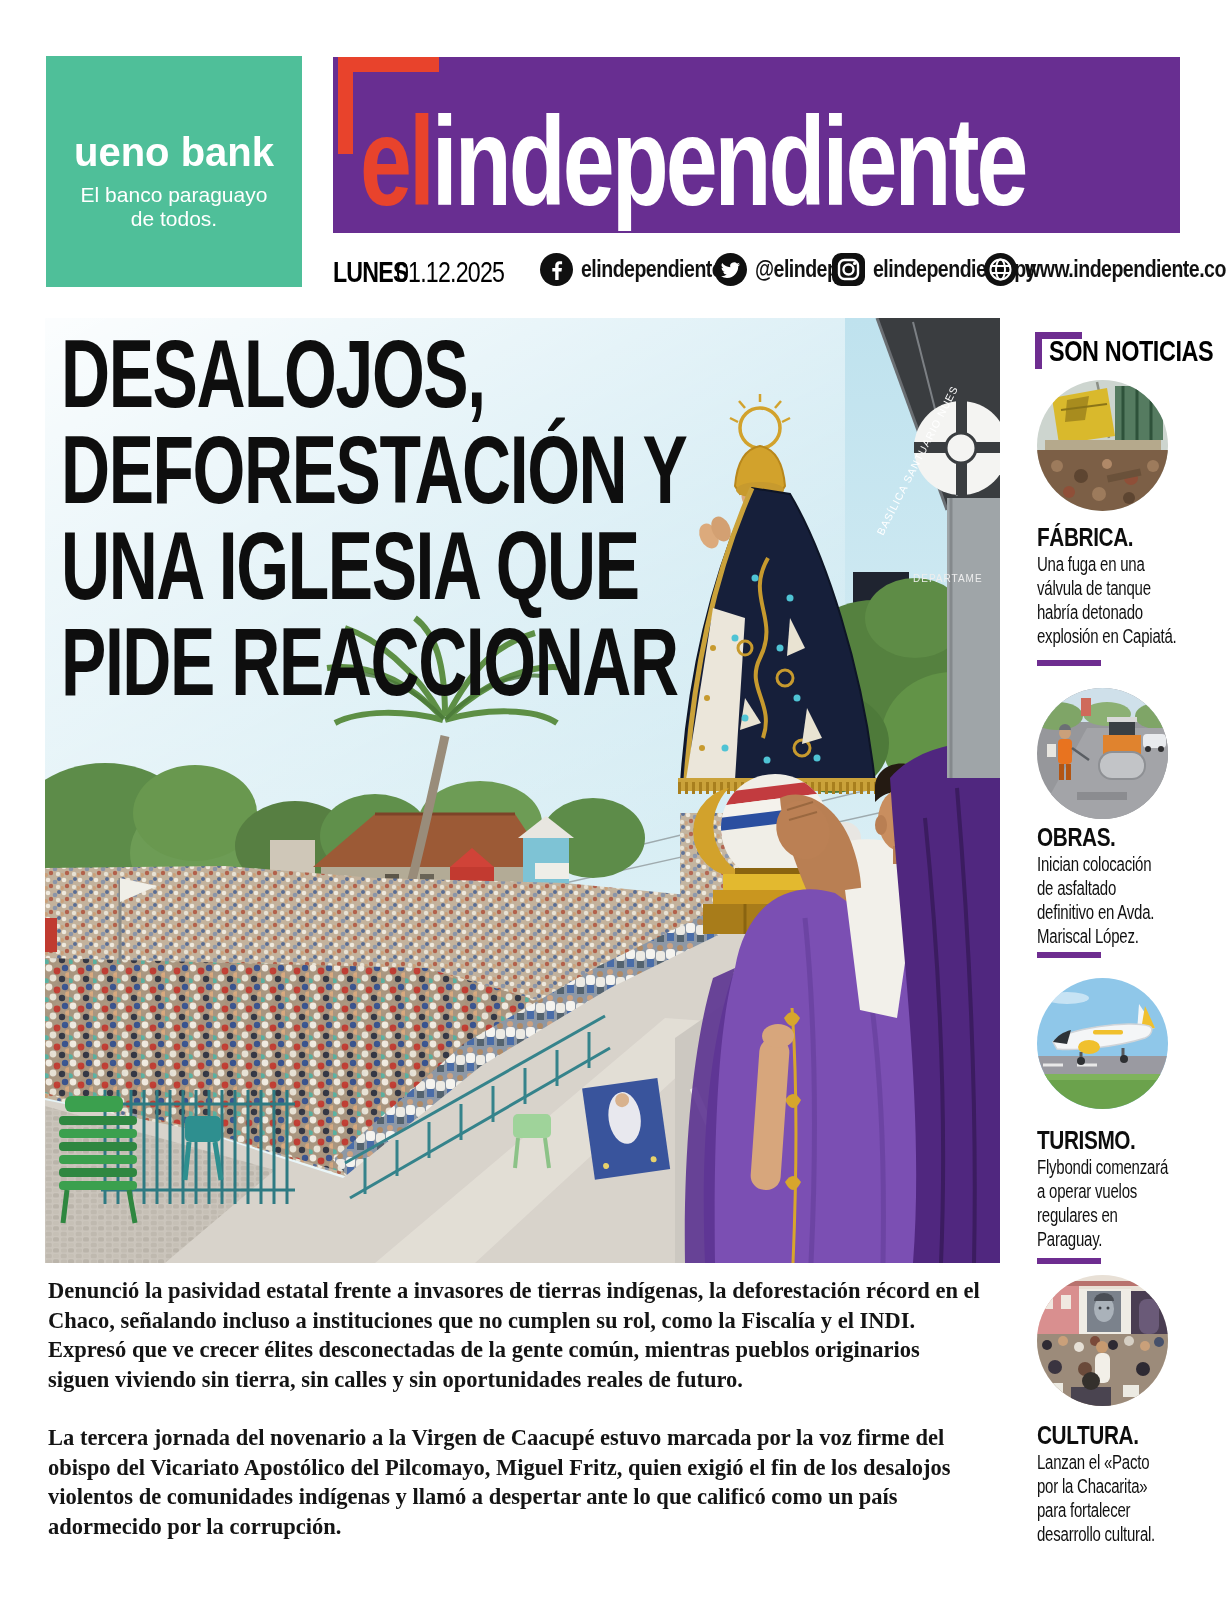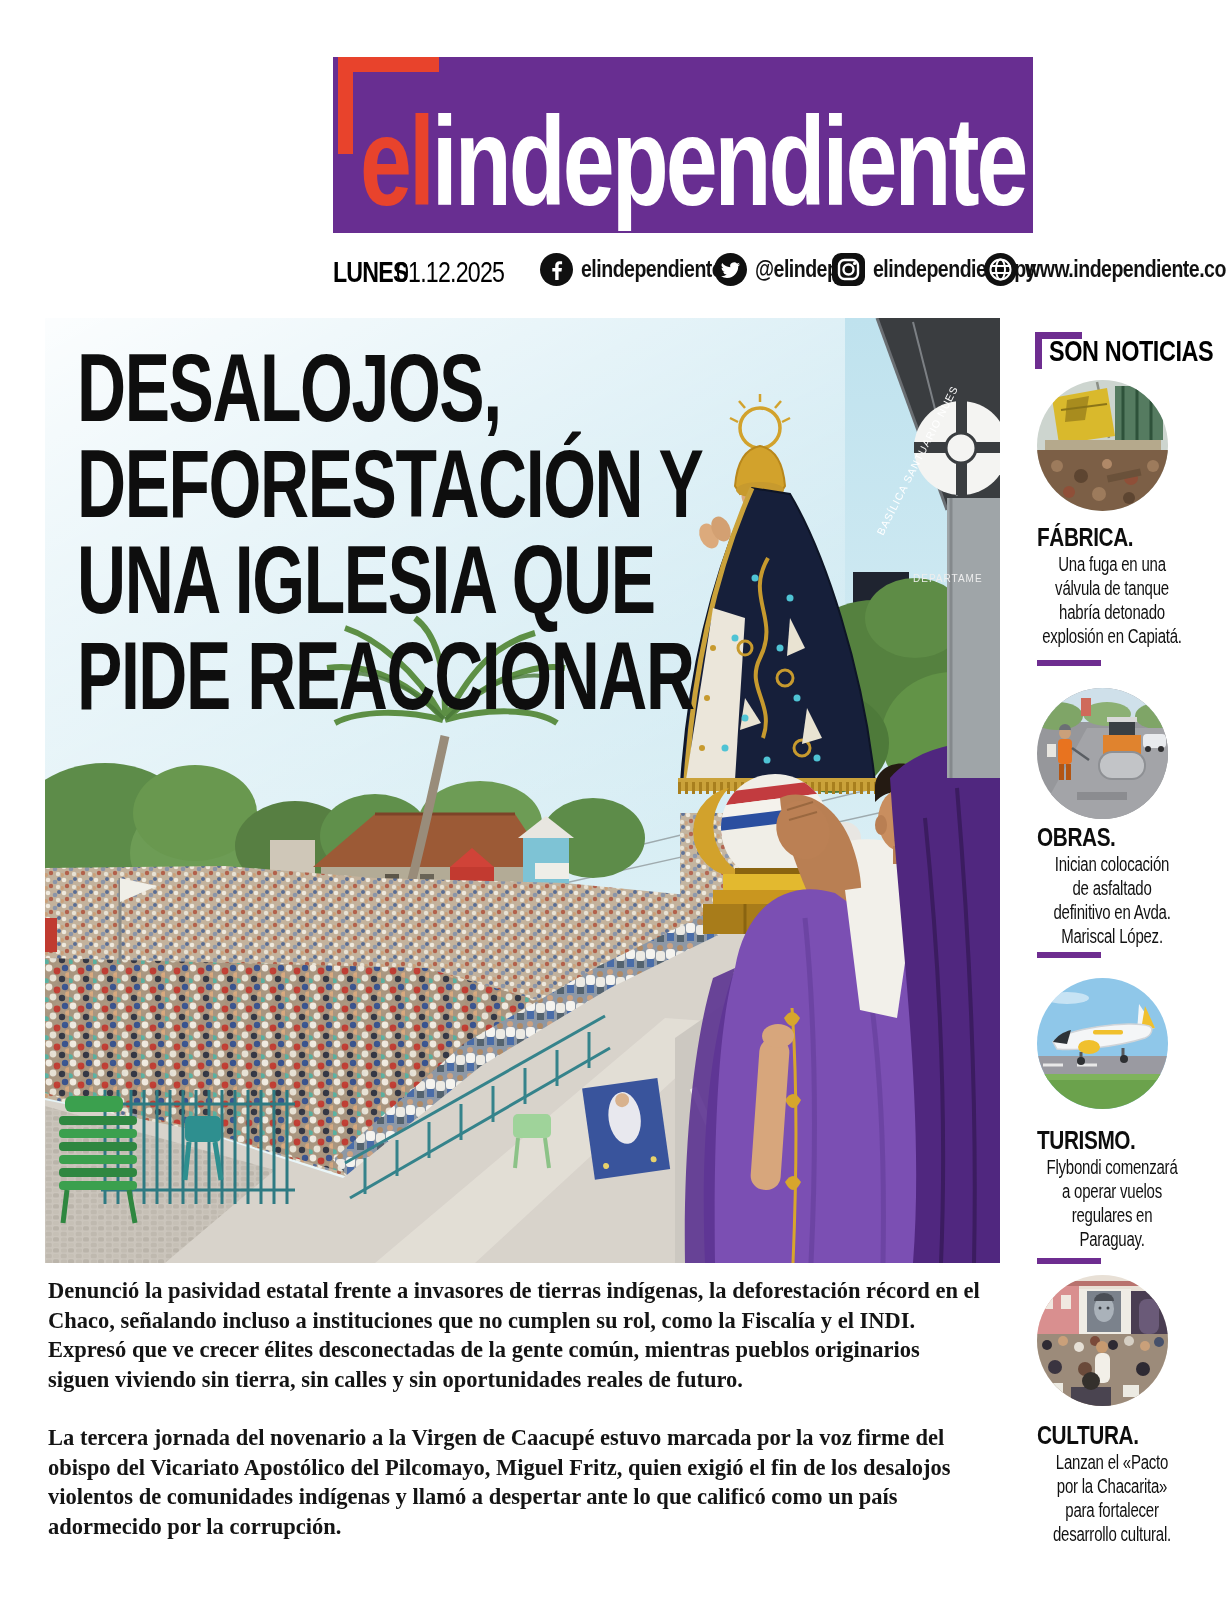--- a/index.html
+++ b/index.html
@@ -3,45 +3,45 @@
 <meta charset="utf-8">
 <style>
   html,body{margin:0;padding:0;background:#ffffff;}
   .page{position:relative;width:1227px;height:1600px;background:#fff;overflow:hidden;
         font-family:"Liberation Sans",sans-serif;}
   
   .ueno{position:absolute;left:46px;top:56px;width:256px;height:231px;background:#4fbf99;
         color:#fff;text-align:center;}
   .ueno-name{margin-top:74px;font-size:40px;font-weight:700;letter-spacing:0px;}
   .ueno-tag{font-size:21px;line-height:24px;margin-top:8px;font-weight:400;}
-  .masthead{position:absolute;left:333px;top:57px;width:700px;height:176px;background:#682e91;}
+  .masthead{position:absolute;left:333px;top:57px;width:847px;height:176px;background:#682e91;}
   .bracket-h{position:absolute;left:5px;top:0;width:101px;height:15px;background:#e8432c;}
   .bracket-v{position:absolute;left:5px;top:0;width:15px;height:97px;background:#e8432c;}
   .brand{position:absolute;left:27px;bottom:8px;white-space:nowrap;line-height:1;
          font-size:126px;font-weight:700;letter-spacing:-4px;
          transform:scaleX(0.74);transform-origin:0 100%;}
   .brand-el{color:#e8432c;}
   .brand-rest{color:#ffffff;}
   
   .dl-day{position:absolute;left:333px;top:256px;font-size:29px;font-weight:800;
           letter-spacing:-1px;transform:scaleX(0.8);transform-origin:0 0;}
   .dl-date{position:absolute;left:396px;top:256px;font-size:29px;font-weight:500;
           letter-spacing:-1px;transform:scaleX(0.8);transform-origin:0 0;}
   .soc{position:absolute;top:253px;display:flex;align-items:center;gap:8px;}
   .soc-label{font-size:23px;font-weight:600;letter-spacing:-0.6px;white-space:nowrap;
              transform:scaleX(0.85);transform-origin:0 50%;color:#111;}
   .soc svg{display:block;}
   
   .hero{position:absolute;left:45px;top:318px;width:955px;height:945px;}
   .hero > svg{position:absolute;left:0;top:0;}
-  .headline{position:absolute;left:16px;top:22px;margin-left:16px;}
+  .headline{position:absolute;left:16px;top:8px;}
   .hl{font-size:97px;line-height:96px;font-weight:800;letter-spacing:-2px;color:#0e0e0e;
       white-space:nowrap;transform:scaleX(0.70);transform-origin:0 0;}
   
-  .sidebar{position:absolute;left:1035px;top:330px;width:152px;height:1270px;text-align:center;}
+  .sidebar{position:absolute;left:1035px;top:330px;width:152px;height:1270px;}
   .sb-bracket{position:absolute;left:0;top:2px;width:40px;height:30px;
               border-left:7px solid #6e2d90;border-top:7px solid #6e2d90;}
   .sb-title{position:absolute;left:14px;top:4px;font-size:30px;font-weight:700;
             letter-spacing:-0.5px;white-space:nowrap;transform:scaleX(0.78);transform-origin:0 0;}
   .sb-circle{position:absolute;left:2px;width:131px;height:131px;border-radius:50%;overflow:hidden;}
   .sb-tag{position:absolute;left:2px;font-size:26px;font-weight:800;letter-spacing:-0.5px;
           white-space:nowrap;transform:scaleX(0.8);transform-origin:0 0;color:#0d0d0d;}
   .sb-text{position:absolute;left:2px;width:200px;font-size:20px;line-height:24px;font-weight:400;
            letter-spacing:-0.3px;white-space:pre-line;transform:scaleX(0.75);transform-origin:0 0;
            color:#111;}
@@ -50,20 +50,25 @@
   .article{position:absolute;left:48px;top:1276px;width:936px;
            font-family:"Liberation Serif",serif;font-weight:700;
            font-size:22.5px;line-height:29.5px;color:#141414;}
   .article p{margin:0 0 29px 0;}
 </style>
 </head>
 <body>
 
 <div class="page">
 
+  <div class="ueno">
+    <div class="ueno-name">ueno bank</div>
+    <div class="ueno-tag">El banco paraguayo</div>
+    <div class="ueno-tag" style="margin-top:0">de todos.</div>
+  </div>
 
   <div class="masthead">
     <div class="bracket-h"></div>
     <div class="bracket-v"></div>
     <div class="brand"><span class="brand-el">el</span><span class="brand-rest">independiente</span></div>
   </div>
 
   <div class="dl-day">LUNES</div>
   <div class="dl-date">01.12.2025</div>
 

